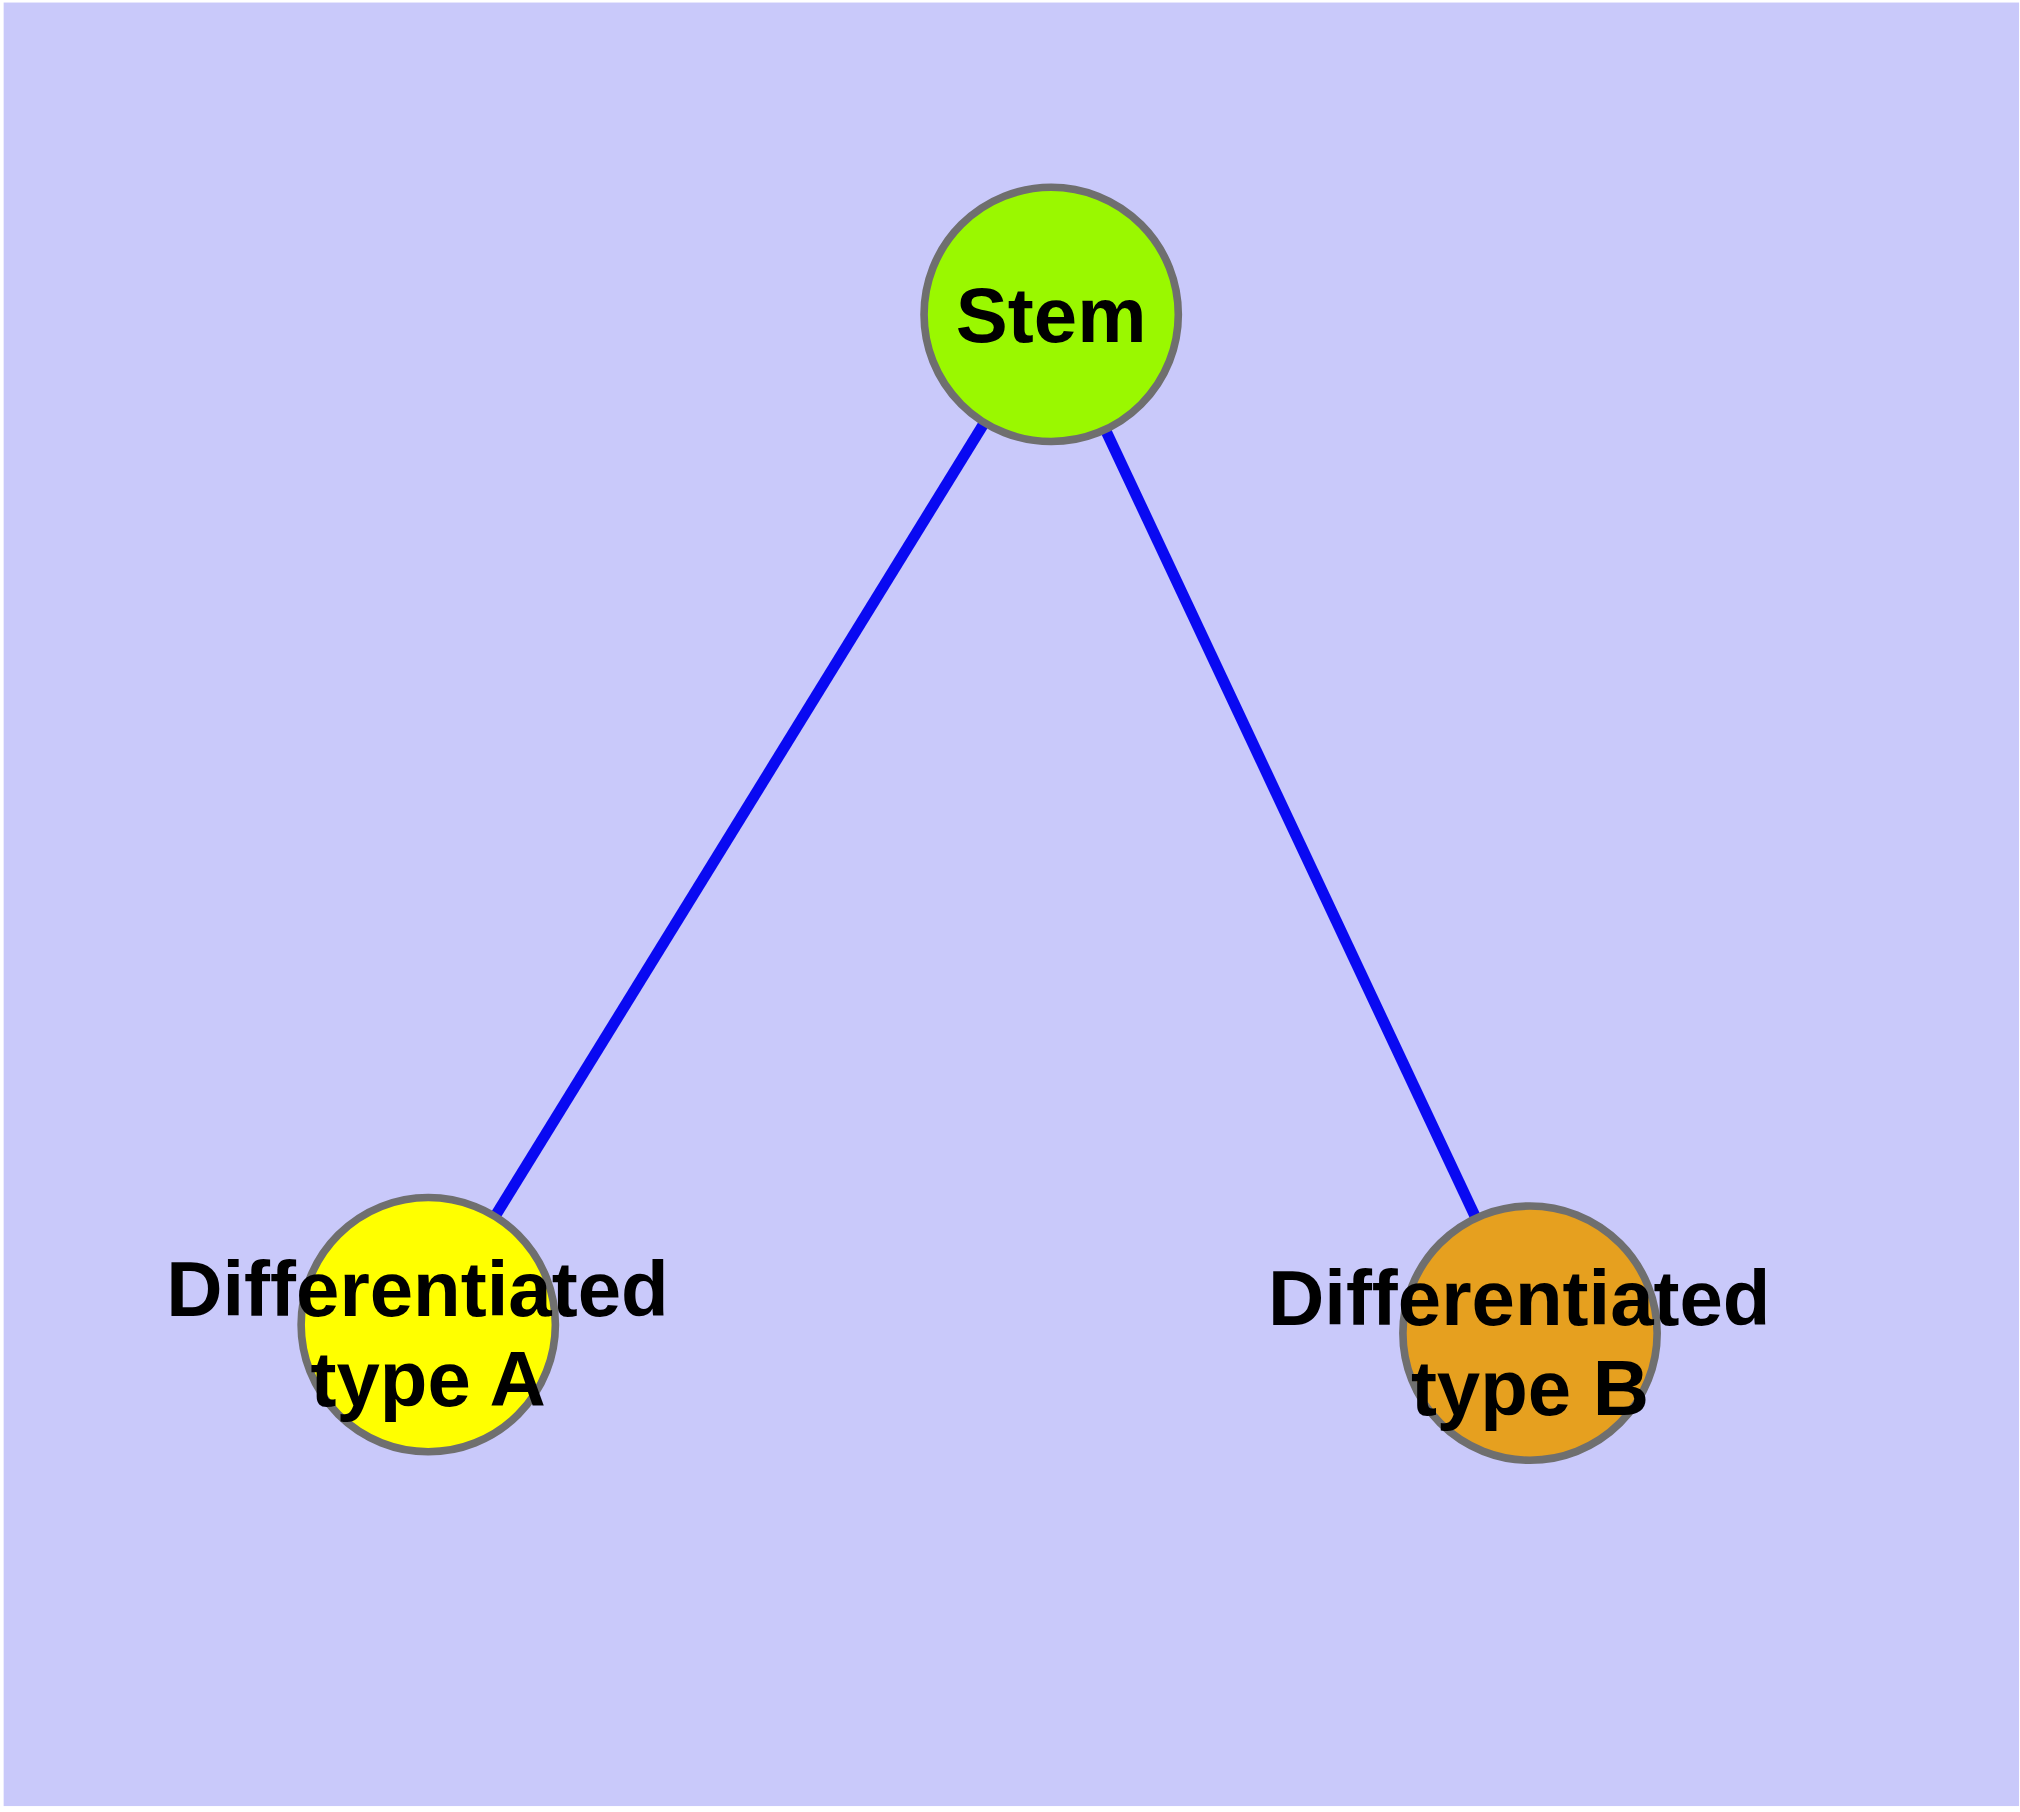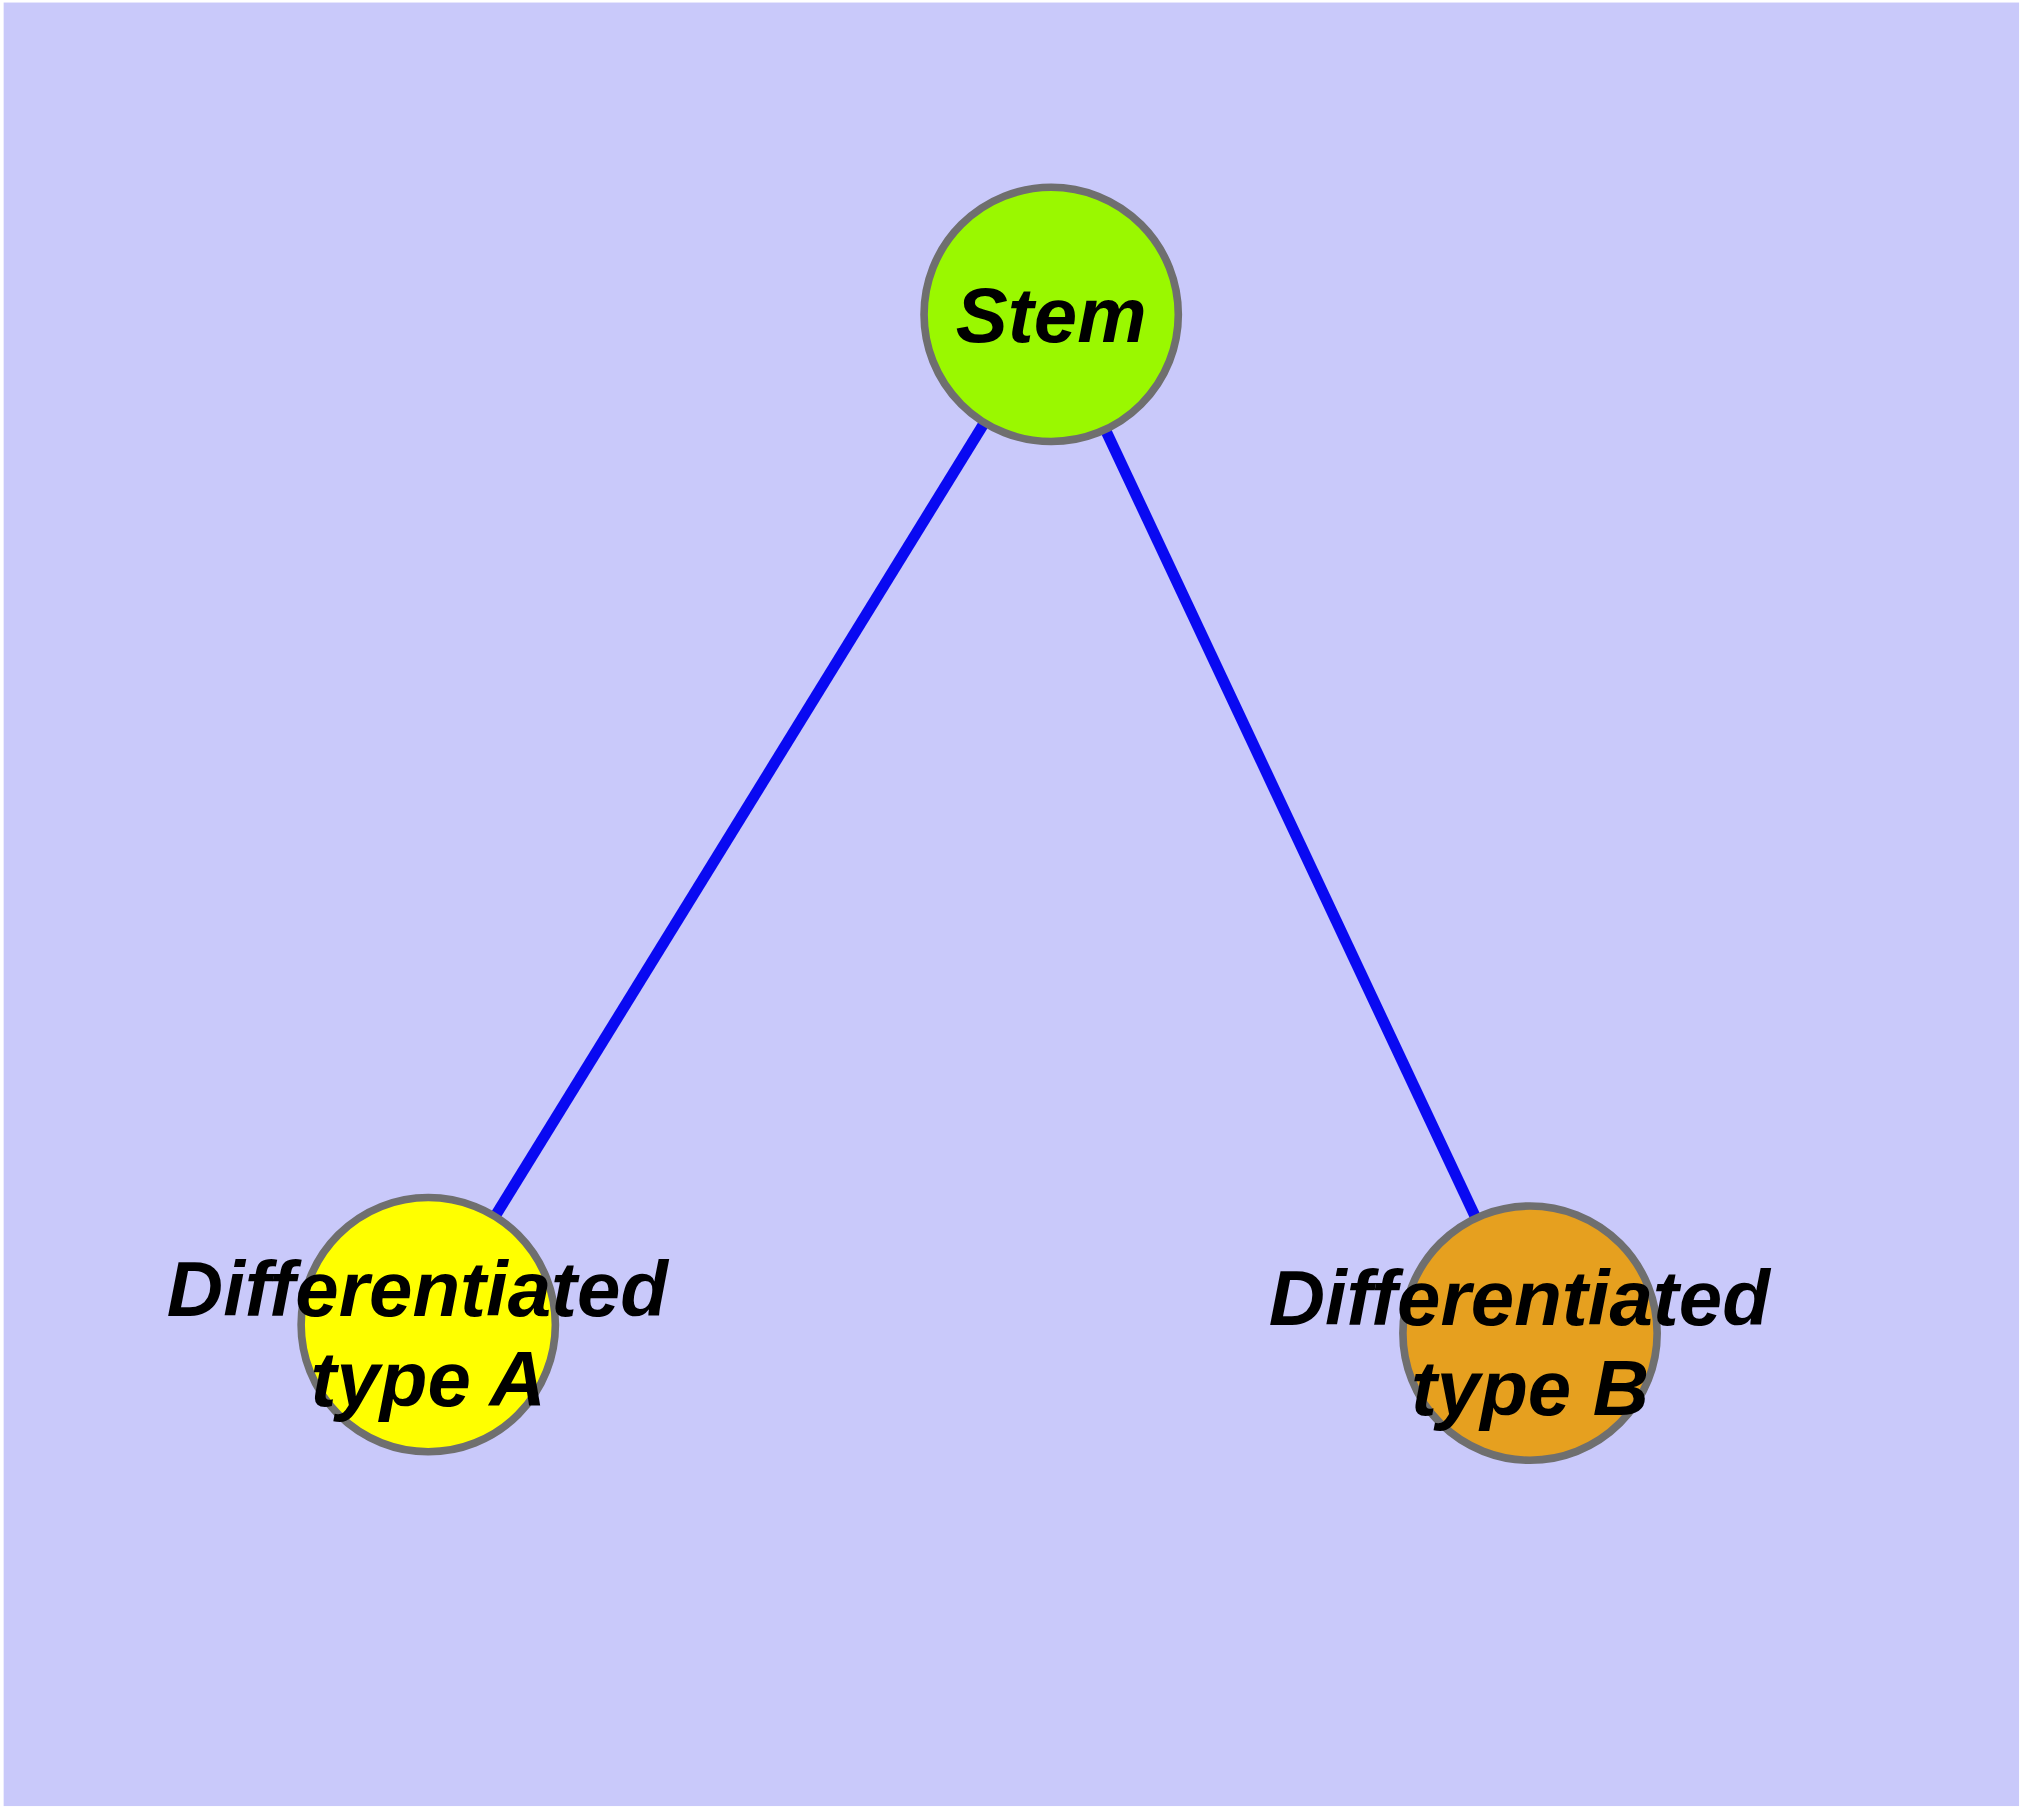--- a/index.html
+++ b/index.html
@@ -9,21 +9,20 @@
     width: 2021px;
     height: 1812px;
     overflow: hidden;
     font-family: "Liberation Sans", sans-serif;
   }
   .stage {
     position: relative;
     width: 2021px;
     height: 1812px;
     background: #ffffff;
-    font-style: italic;
   }
   svg.diagram {
     position: absolute;
     left: 0;
     top: 0;
     width: 2021px;
     height: 1812px;
     display: block;
   }
   .node-circle {

